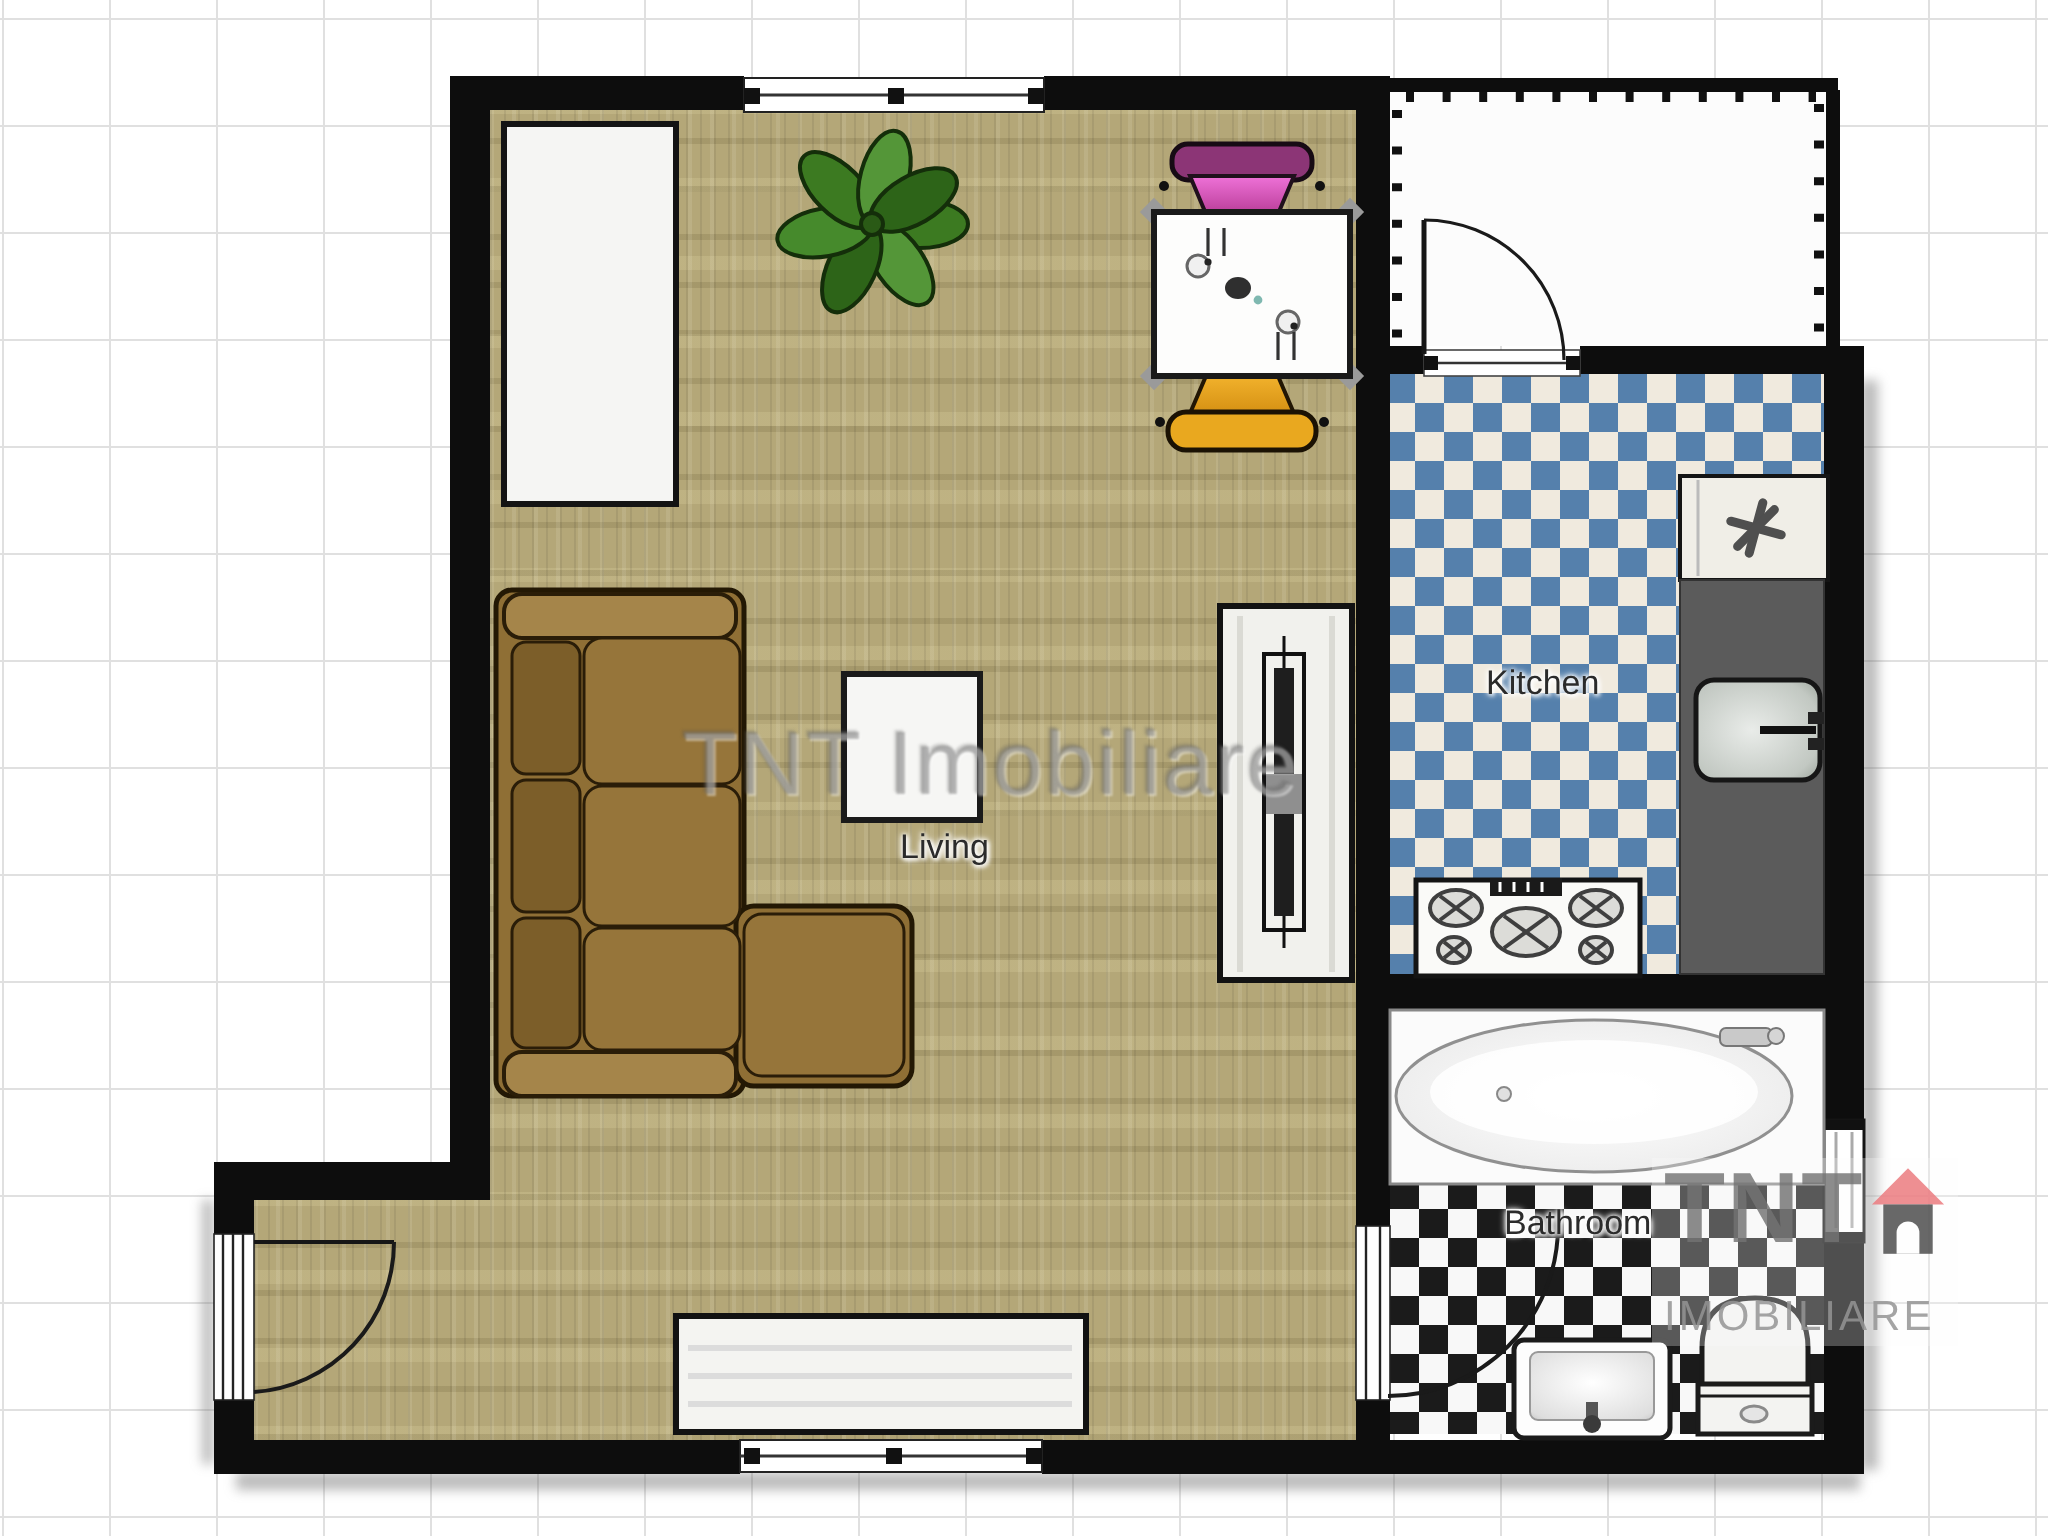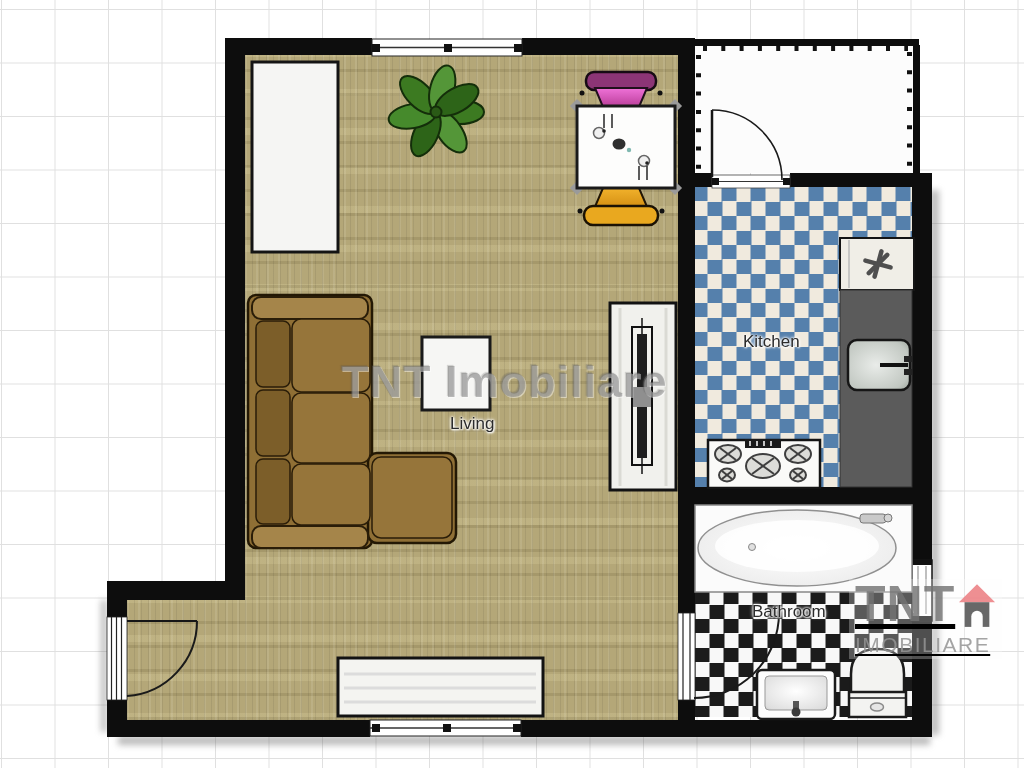--- a/index.html
+++ b/index.html
@@ -45,35 +45,35 @@
   .room-label{
     position:absolute;width:120px;text-align:left;
     font-size:17px;color:#2b2b2b;z-index:6;
     text-shadow:0 0 2px #fff,0 0 3px #fff,0 0 4px #fff,1px 1px 2px #fff;
   }
   .lbl-living{left:450px;top:378px;margin-top:36px;}
   .lbl-kitchen{left:743px;top:332px;}
   .lbl-bathroom{left:752px;top:602px;}
   .watermark{
     position:absolute;left:341px;top:356px;z-index:5;white-space:nowrap;
-    font-size:45px;font-weight:bold;letter-spacing:1px;
+    font-size:45px;font-weight:normal;letter-spacing:1px;
     color:rgba(122,122,122,0.5);filter:blur(0.4px);
     text-shadow:1px 1px 0 rgba(255,255,255,0.45), -1px -1px 1px rgba(80,80,80,0.25);
   }
   .logo{
-    position:absolute;left:849px;top:579px;z-index:7;
-    padding:2px 6px;background:rgba(252,252,252,0.28);text-decoration:underline;
+    position:absolute;left:826px;top:579px;z-index:7;
+    padding:2px 6px;background:rgba(252,252,252,0.28);
   }
   .logo-row{display:flex;align-items:flex-start;}
   .logo-brand{
     font-size:50px;font-weight:bold;line-height:0.92;letter-spacing:1px;
     color:rgba(115,115,115,0.82);
   }
   .logo-sub{
-    font-size:21px;letter-spacing:1.5px;margin-top:2px;
+    font-size:21px;letter-spacing:1.5px;margin-top:16px;
     color:rgba(148,148,148,0.85);
   }
   .house-icon{margin-left:3px;opacity:0.85;}
 </style>
 </head>
 <body>
 
 <div class="stage">
 
   <div class="abs shadow sh-right"></div>

